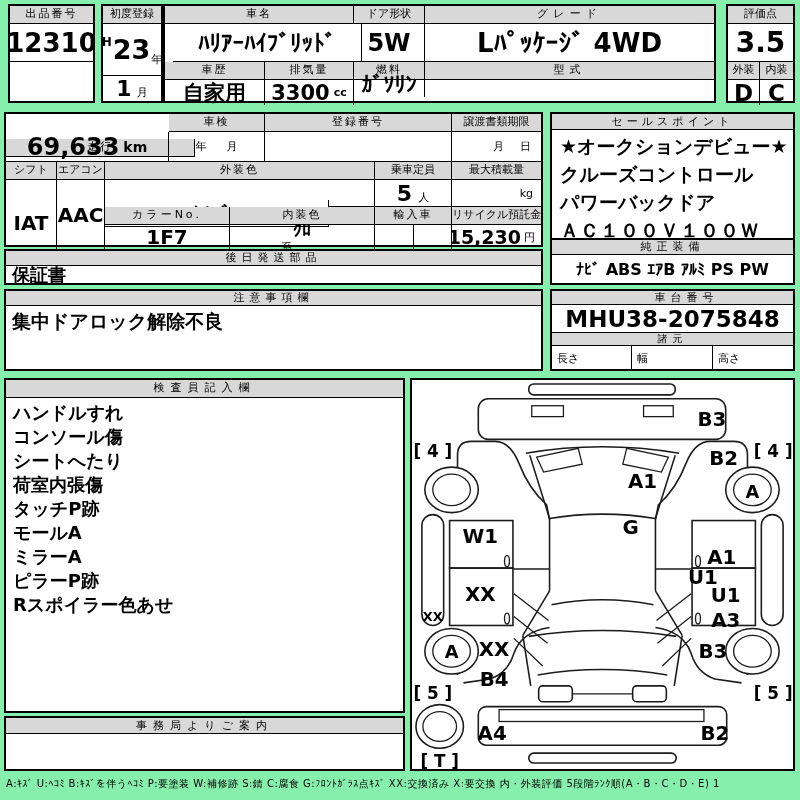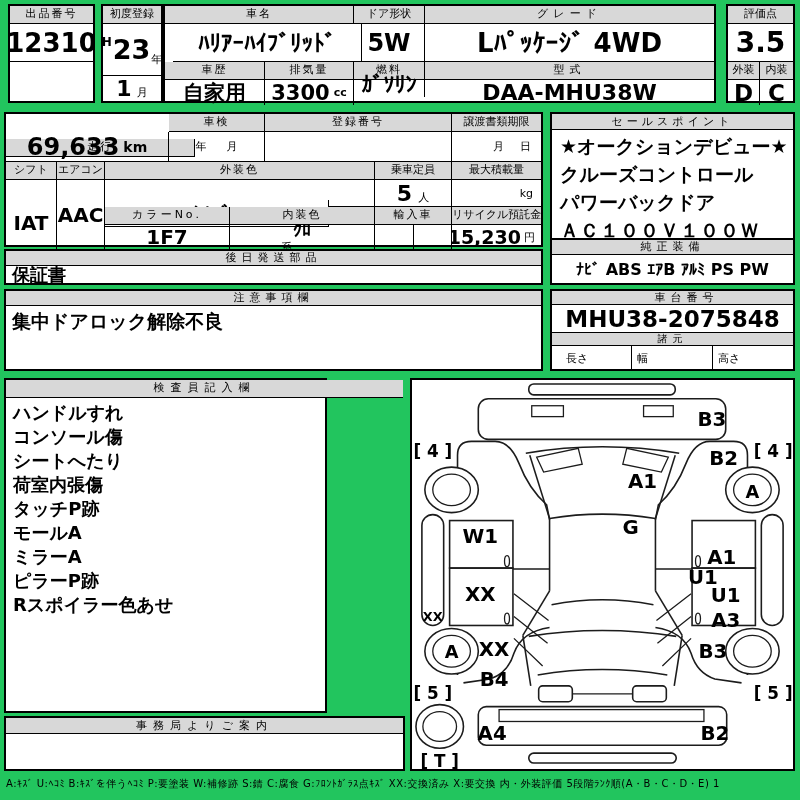--- a/index.html
+++ b/index.html
@@ -1,16 +1,16 @@
 <!DOCTYPE html>
 <html><head>
 <meta charset="utf-8">
 <style>
   html,body{margin:0;padding:0;background:#fff;}
-  .sheet{position:relative;width:800px;height:800px;background:#22c55e;color:#000;
+  .sheet{position:relative;width:800px;height:800px;background:#86efac;color:#000;
          font-family:"DejaVu Sans","Liberation Sans",sans-serif;overflow:hidden;}
   .b{position:absolute;box-sizing:border-box;}
   .tbl{border:2px solid #000;background:#fff;}
   .hdr{background:#d8d8d8;font-size:11px;letter-spacing:2px;text-align:center;
        line-height:16px;border-bottom:1px solid #000;white-space:nowrap;overflow:hidden;}
   .br{border-right:1px solid #000;}
   .bb{border-bottom:1px solid #000;}
   .val{font-weight:bold;display:flex;align-items:center;justify-content:center;
        white-space:nowrap;overflow:hidden;}
   .left{justify-content:flex-start;}
@@ -66,21 +66,20 @@
     <div class="b hdr br" style="left:100px;top:56px;width:89px;height:18px;">排気量</div>
     <div class="b hdr br" style="left:189px;top:56px;width:71px;height:18px;">燃料</div>
     <div class="b hdr" style="left:260px;top:56px;width:289px;height:18px;letter-spacing:5px;">型式</div>
 
     <div class="b val br" style="left:0;top:74px;width:100px;height:25px;font-size:21px;">自家用</div>
     <div class="b val br" style="left:100px;top:74px;width:89px;height:25px;">
       <span style="font-size:21px;">3300</span>
       <span class="u">cc</span>
     </div>
     <div class="b val br" style="left:189px;top:66px;width:71px;height:25px;font-size:22px;">ｶﾞｿﾘﾝ</div>
-    <div class="b val" style="left:260px;top:74px;width:289px;height:25px;font-size:22px;">DAA-MHU38W</div>
   </div>
 
   <div class="b tbl" style="left:726px;top:4px;width:69px;height:99px;">
     <div class="b hdr" style="left:0;top:0;width:65px;height:18px;letter-spacing:0;">評価点</div>
     <div class="b val bb" style="left:0;top:18px;width:65px;height:38px;font-size:28px;">3.5</div>
     <div class="b hdr br" style="left:0;top:56px;width:32px;height:18px;letter-spacing:0;">外装</div>
     <div class="b hdr" style="left:32px;top:56px;width:33px;height:18px;letter-spacing:0;">内装</div>
     <div class="b val br" style="left:0;top:74px;width:32px;height:25px;font-size:23px;">D</div>
     <div class="b val" style="left:32px;top:74px;width:33px;height:25px;font-size:23px;">C</div>
   </div>
@@ -165,35 +164,35 @@
 
   <div class="b tbl" style="left:550px;top:238px;width:245px;height:47px;">
     <div class="b hdr" style="left:0;top:0;width:241px;height:15px;letter-spacing:5px;line-height:14px;">純正装備</div>
     <div class="b val" style="left:0;top:15px;width:241px;height:28px;font-size:16px;">ﾅﾋﾞ ABS ｴｱB ｱﾙﾐ PS PW</div>
   </div>
 
   <div class="b tbl" style="left:550px;top:289px;width:245px;height:82px;">
     <div class="b hdr" style="left:0;top:0;width:241px;height:14px;letter-spacing:5px;line-height:13px;padding-left:28px;">車台番号</div>
     <div class="b val bb" style="left:0;top:14px;width:241px;height:28px;font-size:23px;">MHU38-2075848</div>
     <div class="b hdr" style="left:0;top:42px;width:241px;height:13px;letter-spacing:5px;line-height:12px;font-size:10px;">諸元</div>
-    <div class="b br" style="left:0;top:55px;width:80px;height:23px;font-size:11px;padding:5px 0 0 14px;">
+    <div class="b br" style="left:0;top:55px;width:80px;height:23px;font-size:11px;padding:5px 0 0 5px;">
       <span>長さ</span>
       <span></span>
     </div>
     <div class="b br" style="left:80px;top:55px;width:81px;height:23px;font-size:11px;padding:5px 0 0 5px;">
       <span>幅</span>
       <span></span>
     </div>
     <div class="b" style="left:161px;top:55px;width:80px;height:16px;font-size:11px;padding:5px 0 0 5px;">
       <span>高さ</span>
       <span></span>
     </div>
   </div>
 
-  <div class="b tbl" style="left:4px;top:378px;width:323px;height:335px;">
+  <div class="b tbl" style="left:4px;top:378px;width:401px;height:335px;">
     <div class="b hdr" style="left:0;top:0;width:397px;height:18px;letter-spacing:6px;">検査員記入欄</div>
     <div class="b" style="left:0;top:21px;width:397px;height:308px;">
       <div class="listi">ハンドルすれ</div>
       <div class="listi">コンソール傷</div>
       <div class="listi">シートへたり</div>
       <div class="listi">荷室内張傷</div>
       <div class="listi">タッチP跡</div>
       <div class="listi">モールA</div>
       <div class="listi">ミラーA</div>
       <div class="listi">ピラーP跡</div>

